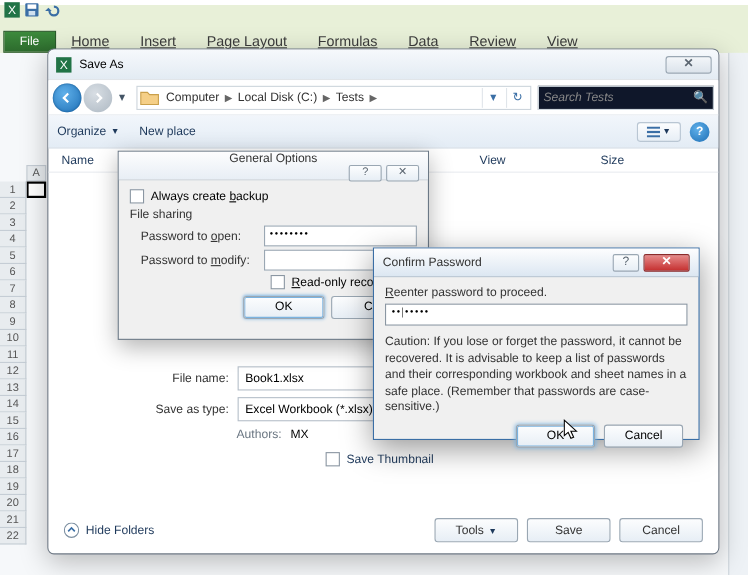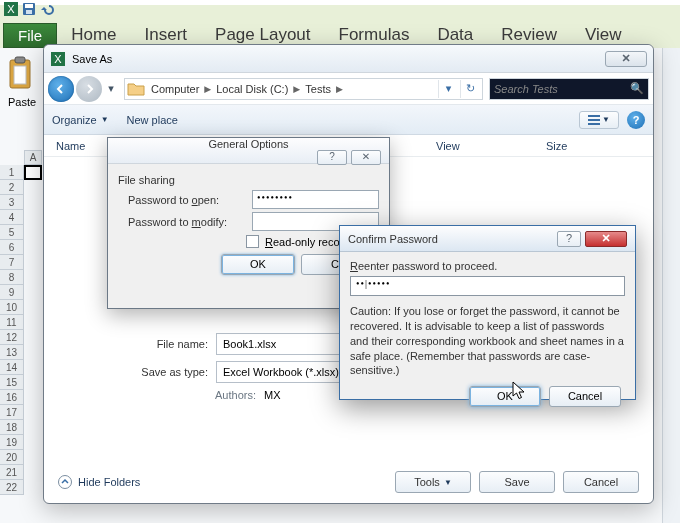--- a/index.html
+++ b/index.html
@@ -3,22 +3,22 @@
 <meta charset="utf-8">
 <style>
   * { box-sizing: border-box; margin: 0; padding: 0; font-family: 'Segoe UI', Tahoma, sans-serif; font-size: 11px; }
   body { width: 680px; height: 523px; overflow: hidden; background: #fff; position: relative; }
   
   
   .excel-bg { position: absolute; top: 0; left: 0; right: 0; height: 523px; background: linear-gradient(#fff 0, #fff 5px, #e8f0d8 5px, #e8f0d8 48px, #f6f8fa 48px); }
   .ribbon-qat { position: absolute; top: 1px; left: 3px; display: flex; align-items: center; gap: 2px; }
   .qat-icon { width: 16px; height: 16px; display: inline-flex; align-items: center; justify-content: center; }
   .ribbon-tabs { position: absolute; top: 27px; left: 0; display: flex; align-items: flex-end; height: 21px; }
-  .file-tab { background: linear-gradient(#3c8a3c, #2d6b2d); color: #fff; padding: 3px 14px; font-size: 15px; border: 1px solid #2a5a2a; margin-left: 3px; text-align: right; }
-  .tab { padding: 3px 14px; color: #3b3b3b; font-size: 17px; }
+  .file-tab { background: linear-gradient(#3c8a3c, #2d6b2d); color: #fff; padding: 3px 14px; font-size: 11px; border: 1px solid #2a5a2a; margin-left: 3px; text-align: right; }
+  .tab { padding: 3px 14px; color: #3b3b3b; font-size: 13px; text-decoration: underline; }
   .paste-area { position: absolute; top: 52px; left: 2px; width: 40px; text-align: center; }
   .paste-icon { width: 32px; height: 36px; margin: 4px auto 2px; }
   .row-hdrs { position: absolute; top: 165px; left: 0; width: 24px; }
   .row-hdr { height: 15px; background: #e8ecef; border-bottom: 1px solid #c5cdd5; border-right: 1px solid #c5cdd5; text-align: center; color: #555; font-size: 10px; line-height: 15px; }
   .col-hdr { position:absolute; top:150px; left:24px; width:18px; height:15px; background:#e8ecef; border:1px solid #c5cdd5; text-align:center; color:#555; font-size:10px; line-height:13px;}
   .sel-cell { position:absolute; top:165px; left:24px; width:18px; height:15px; border:2px solid #000; background:#fff;}
   .right-strip { position:absolute; top:48px; right:0; width:18px; height:475px; background:#eef2f6; border-left:1px solid #cfd6dd;}
   
   
   .saveas { position: absolute; top: 44px; left: 43px; width: 611px; height: 460px; background: #fff; border: 1px solid #707b87; border-radius: 6px; box-shadow: 0 6px 24px rgba(0,0,0,0.25); }
@@ -72,21 +72,21 @@
   .btn { min-width: 76px; height: 22px; border: 1px solid #9aa7b3; border-radius: 3px; background: linear-gradient(#fcfdfe, #e7eef5); color:#333; display:flex; align-items:center; justify-content:center; gap:4px; padding:0 10px; }
   
   
   .genopt { position:absolute; top:137px; left:107px; width:283px; height:172px; background:#f0f0f0; border:1px solid #6b7886; box-shadow: 0 6px 20px rgba(0,0,0,0.3); }
   .go-title { height:26px; background:linear-gradient(#fdfdfe,#e8eef5); border-bottom:1px solid #cfd6dd; display:flex; align-items:center; padding:0 8px; color:#333;flex-direction:column; }
   .go-title-btns { margin-left:auto; display:flex; gap:4px; }
   .go-tbtn { width:30px; height:15px; border:1px solid #9aa7b3; border-radius:2px; background:linear-gradient(#fcfdfe,#e7eef5); text-align:center; line-height:12px; color:#5a6570; font-size:10px;}
   .go-body { padding:8px 10px; }
   .go-chk-row { display:flex; align-items:center; gap:6px; margin-bottom:4px; }
   .go-section { color:#333; margin:2px 0 4px; }
-  .go-field { display:flex; align-items:center; margin:3px 0 3px 10px;gap:12px; }
+  .go-field { display:flex; align-items:center; margin:3px 0 3px 10px; }
   .go-flbl { width:112px; color:#333; }
   .go-input { flex:1; height:19px; border:1px solid #9aa7b3; background:#fff; padding:1px 4px; font-family: Verdana; font-size:10px; letter-spacing:1px;}
   .go-ro { margin:4px 0 0 128px; display:flex; align-items:center; gap:6px;}
   .go-footer { display:flex; gap:6px; justify-content:flex-end; padding:0 4px 0 0; margin-top:6px;}
   .go-btn { min-width:74px; height:21px; border:1px solid #9aa7b3; border-radius:3px; background:linear-gradient(#fcfdfe,#e7eef5); text-align:center; line-height:19px;}
   .go-btn.default { box-shadow: 0 0 0 1px #7bb3e0 inset, 0 0 3px #7bb3e0; }
   
   
   .confirm { position:absolute; top:225px; left:339px; width:297px; height:175px; background:#f0f0f0; border:1px solid #3a6ea5; box-shadow: 0 8px 26px rgba(0,0,0,0.4); }
   .cf-title { height:26px; background:linear-gradient(#fdfdfe,#dce7f2); border-bottom:1px solid #b9c6d3; display:flex; align-items:center; padding:0 8px; color:#333; }
@@ -131,28 +131,20 @@
   </div>
   <div class="ribbon-tabs">
     <div class="file-tab">File</div>
     <div class="tab">Home</div>
     <div class="tab">Insert</div>
     <div class="tab">Page Layout</div>
     <div class="tab">Formulas</div>
     <div class="tab">Data</div>
     <div class="tab">Review</div>
     <div class="tab">View</div>
-  </div>
-  <div class="paste-area">
-    <svg class="paste-icon" viewBox="0 0 32 36">
-        <rect x="4" y="4" width="20" height="28" rx="2" fill="#d9a441" stroke="#9c7430"></rect>
-        <rect x="9" y="1" width="10" height="6" rx="2" fill="#888" stroke="#555"></rect>
-        <rect x="8" y="10" width="12" height="18" fill="#fff" stroke="#bbb"></rect>
-      </svg>
-    <div>Paste</div>
   </div>
   <div class="col-hdr">A</div>
   <div class="sel-cell"></div>
   <div class="row-hdrs">
     <div class="row-hdr">1</div>
     <div class="row-hdr">2</div>
     <div class="row-hdr">3</div>
     <div class="row-hdr">4</div>
     <div class="row-hdr">5</div>
     <div class="row-hdr">6</div>
@@ -257,20 +249,24 @@
       <div class="form-lbl">Save as type:</div>
       <div class="form-ctrl">
           <span>Excel Workbook (*.xlsx)</span>
           <span class="form-drop">▾</span>
         </div>
     </div>
     <div class="meta-row">
       <span class="meta-lbl">Authors:</span>
       <span>MX</span>
     </div>
+    <div class="chk-row">
+      <span class="chkbox"></span>
+      <span>Save Thumbnail</span>
+    </div>
   </div>
   <div class="saveas-footer">
     <div class="hide-folders">
       <svg width="14" height="14" viewBox="0 0 14 14">
           <circle cx="7" cy="7" r="6.5" fill="none" stroke="#7b8ea0"></circle>
           <path d="M4 8l3-3 3 3" stroke="#3a6ea5" stroke-width="1.5" fill="none"></path>
         </svg>
       <span>Hide Folders</span>
     </div>
     <div class="footer-btns">
@@ -286,20 +282,24 @@
 
 <div class="genopt">
   <div class="go-title">
     <span>General Options</span>
     <div class="go-title-btns">
       <div class="go-tbtn">?</div>
       <div class="go-tbtn">✕</div>
     </div>
   </div>
   <div class="go-body">
+    <div class="go-chk-row">
+      <span class="chkbox"></span>
+      <span>Always create <u>b</u>ackup</span>
+    </div>
     <div class="go-section">File sharing</div>
     <div class="go-field">
       <span class="go-flbl">Password to <u>o</u>pen:</span>
       <div class="go-input">••••••••</div>
     </div>
     <div class="go-field">
       <span class="go-flbl">Password to <u>m</u>odify:</span>
       <div class="go-input"></div>
     </div>
     <div class="go-ro">

